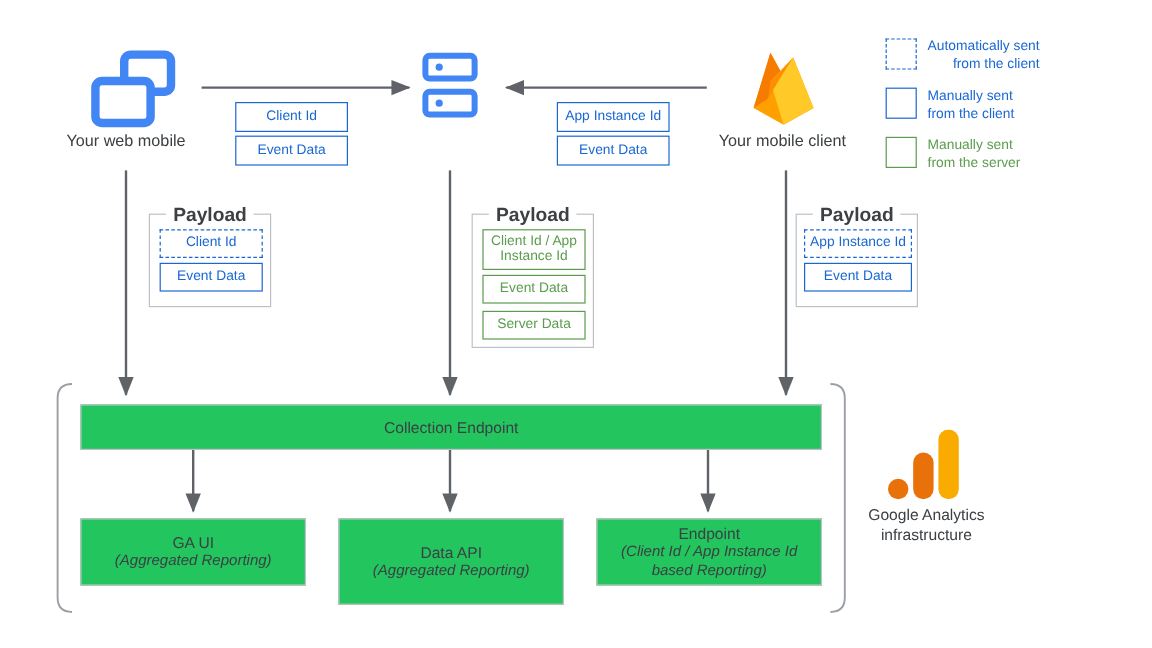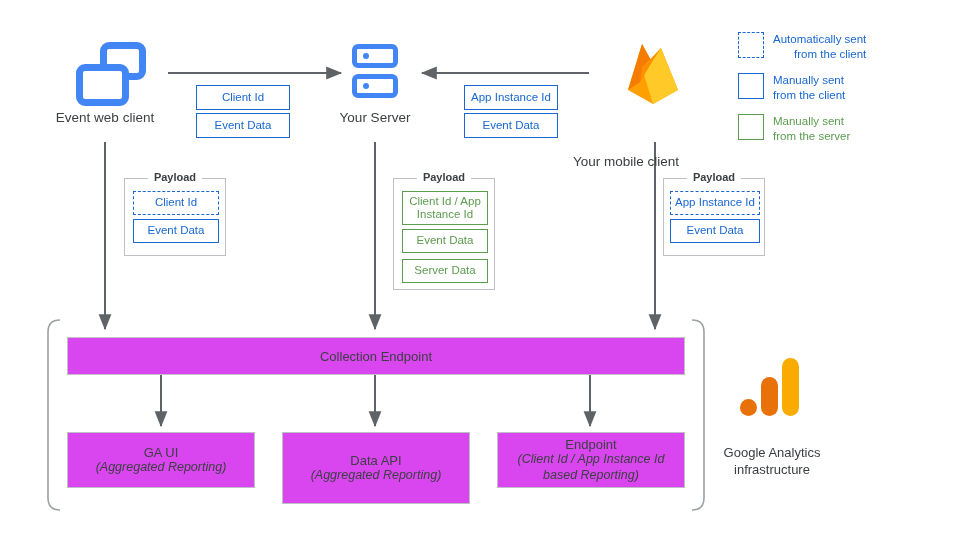--- a/index.html
+++ b/index.html
@@ -90,33 +90,33 @@
     box-sizing: border-box;
     border: 1px solid #bdc1c6;
   }
   .payload-title {
     position: absolute;
     top: -8px;
     left: 50%;
     transform: translateX(-50%);
     background: #ffffff;
     padding: 0 6px;
-    font-size: 11px;
+    font-size: 16px;
     font-weight: bold;
     color: #3c4043;
     white-space: nowrap;
     text-align: center;
   }
 
   
   .gbox {
     position: absolute;
     box-sizing: border-box;
     border: 1px solid #bdc1c6;
-    background: #d946ef;
+    background: #22c55e;
     display: flex;
     flex-direction: column;
     align-items: center;
     justify-content: center;
     text-align: center;
     font-size: 13px;
     color: #3c4043;
   }
   .gbox .sub {
     font-style: italic;
@@ -188,41 +188,40 @@
     <line x1="590" y1="375" x2="590" y2="426" stroke="#5f6368" stroke-width="2" marker-end="url(#ah)"></line>
 
     <path d="M60,320 Q48,320 48,332 L48,498 Q48,510 60,510" fill="none" stroke="#9aa0a6" stroke-width="1.6"></path>
     <path d="M692,320 Q704,320 704,332 L704,498 Q704,510 692,510" fill="none" stroke="#9aa0a6" stroke-width="1.6"></path>
   </svg>
 
   <div class="webclient-icon" style="left:76px; top:42px; width:78px; height:64px;">
     <div class="win win-back"></div>
     <div class="win win-front"></div>
   </div>
-  <div class="node-label" style="left:25px; top:110px; width:160px;">Event web client</div>
+  <div class="node-label" style="left:25px; top:110px; width:160px;">Your web mobile</div>
 
   <div class="server-icon" style="left:352px; top:44px; width:46px; height:58px;">
     <div class="srv-unit" style="left:0; top:0;">
       <span class="dot"></span>
     </div>
     <div class="srv-unit" style="left:0; top:30px;">
       <span class="dot"></span>
     </div>
   </div>
-  <div class="node-label" style="left:295px; top:110px; width:160px;">Your Server</div>
 
   <div class="flame" style="left:620px; top:38px; width:66px; height:68px;">
     <svg width="66" height="68" viewBox="0 0 66 68">
       <path d="M8,52 L22,6 L32,24 L41,10 L58,52 L33,66 Z" fill="#ffa000"></path>
       <path d="M8,52 L22,6 L32,24 L20,44 Z" fill="#f57c00"></path>
       <path d="M41,10 L58,52 L33,66 L22,30 Z" fill="#ffca28"></path>
       <path d="M20,44 L32,24 L41,10 L22,30 Z" fill="#ff8f00"></path>
     </svg>
   </div>
-  <div class="node-label" style="left:546px; top:110px; width:160px;margin-top:44px;">Your mobile client</div>
+  <div class="node-label" style="left:572px; top:110px; width:160px;">Your mobile client</div>
 
   <div class="chip blue" style="left:196px; top:85px; width:94px; height:25px;">Client Id</div>
   <div class="chip blue" style="left:196px; top:113px; width:94px; height:25px;">Event Data</div>
 
   <div class="chip blue" style="left:464px; top:85px; width:94px; height:25px;">App Instance Id</div>
   <div class="chip blue" style="left:464px; top:113px; width:94px; height:25px;">Event Data</div>
 
   <div class="payload" style="left:124px; top:178px; width:102px; height:78px;">
     <span class="payload-title">Payload</span>
     <div class="chip blue dashed" style="left:8px; top:12px; width:86px; height:24px;">Client Id</div>
@@ -263,21 +262,21 @@
 based Reporting)</span>
   </div>
 
   <div class="abs" style="left:740px; top:358px; width:64px; height:60px;">
     <svg width="64" height="60" viewBox="0 0 64 60">
       <rect x="42" y="0" width="17" height="58" rx="8.5" fill="#f9ab00"></rect>
       <rect x="21" y="19" width="17" height="39" rx="8.5" fill="#e8710a"></rect>
       <circle cx="8.5" cy="49.5" r="8.5" fill="#e8710a"></circle>
     </svg>
   </div>
-  <div class="ga-label" style="left:692px; top:445px; width:160px;">Google Analytics
+  <div class="ga-label" style="left:692px; top:421px; width:160px;">Google Analytics
 infrastructure</div>
 
   <div class="legend" style="left:738px; top:32px; width:210px; height:120px;">
     <div class="legend-row" style="left:0; top:0;text-align:right;">
       <span class="legend-swatch blue-dashed"></span>
       <span class="legend-text blue">Automatically sent
 from the client</span>
     </div>
     <div class="legend-row" style="left:0; top:41px;">
       <span class="legend-swatch blue"></span>

